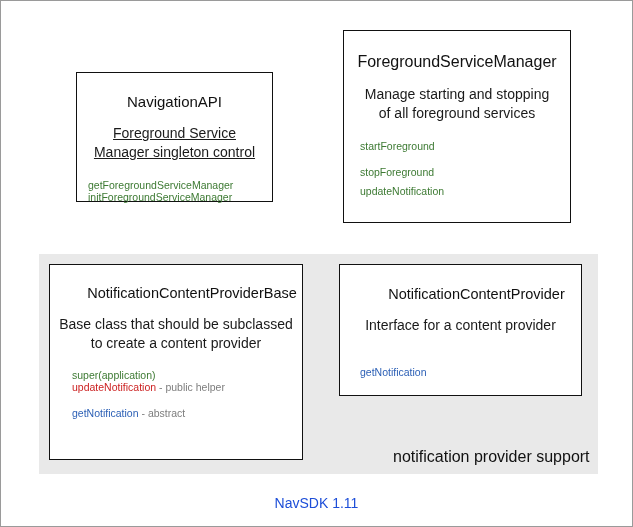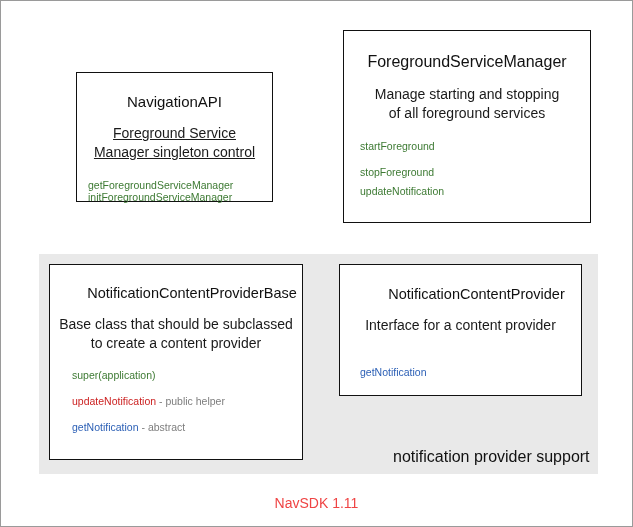--- a/index.html
+++ b/index.html
@@ -69,21 +69,21 @@
     color: #111111;
     white-space: nowrap;
   }
 
   
   #footer-caption {
     position: absolute;
     width: 100%;
     text-align: center;
     font-size: 14px;
-    color: #ef4444;
+    color: #1d4ed8;
   }
 </style>
 </head>
 <body>
 
 <div id="canvas">
 
   <div id="group-panel" style="left:38px; top:253px; width:559px; height:220px;"></div>
 
   <div id="group-label" style="left:392px; top:447px;">notification provider support</div>
@@ -97,21 +97,21 @@
     <div class="members" style="margin-top:18px; padding-left:11px;">
       <div class="member">
         <span class="m-green">getForegroundServiceManager</span><span class="m-note"></span>
       </div>
       <div class="member" style="margin-bottom:13px;">
         <span class="m-green">initForegroundServiceManager</span><span class="m-note"></span>
       </div>
     </div>
   </div>
 
-  <div class="class-box" style="left:342px; top:29px; width:248px; height:193px;">
+  <div class="class-box" style="left:342px; top:29px; width:228px; height:193px;">
     <div class="class-title" style="margin-top:22px; font-size:16px;">ForegroundServiceManager</div>
     <div class="class-desc" style="margin-top:14px;">
       <div>Manage starting and stopping</div>
       <div>of all foreground services</div>
     </div>
     <div class="members" style="margin-top:18px; padding-left:16px;">
       <div class="member" style="margin-bottom:14px;">
         <span class="m-green">startForeground</span><span class="m-note"></span>
       </div>
       <div class="member" style="margin-bottom:8px;">
@@ -123,21 +123,21 @@
     </div>
   </div>
 
   <div class="class-box" style="left:48px; top:263px; width:254px; height:196px;">
     <div class="class-title small" style="margin-top:20px;">NotificationContentProviderBase</div>
     <div class="class-desc" style="margin-top:13px;">
       <div>Base class that should be subclassed</div>
       <div>to create a content provider</div>
     </div>
     <div class="members" style="margin-top:18px; padding-left:22px;">
-      <div class="member" style="margin-bottom:14px;">
+      <div class="member" style="">
         <span class="m-green">super(application)</span><span class="m-note"></span>
       </div>
       <div class="member" style="margin-bottom:14px;">
         <span class="m-red">updateNotification</span><span class="m-note"> - public helper</span>
       </div>
       <div class="member">
         <span class="m-blue">getNotification</span><span class="m-note"> - abstract</span>
       </div>
     </div>
   </div>

